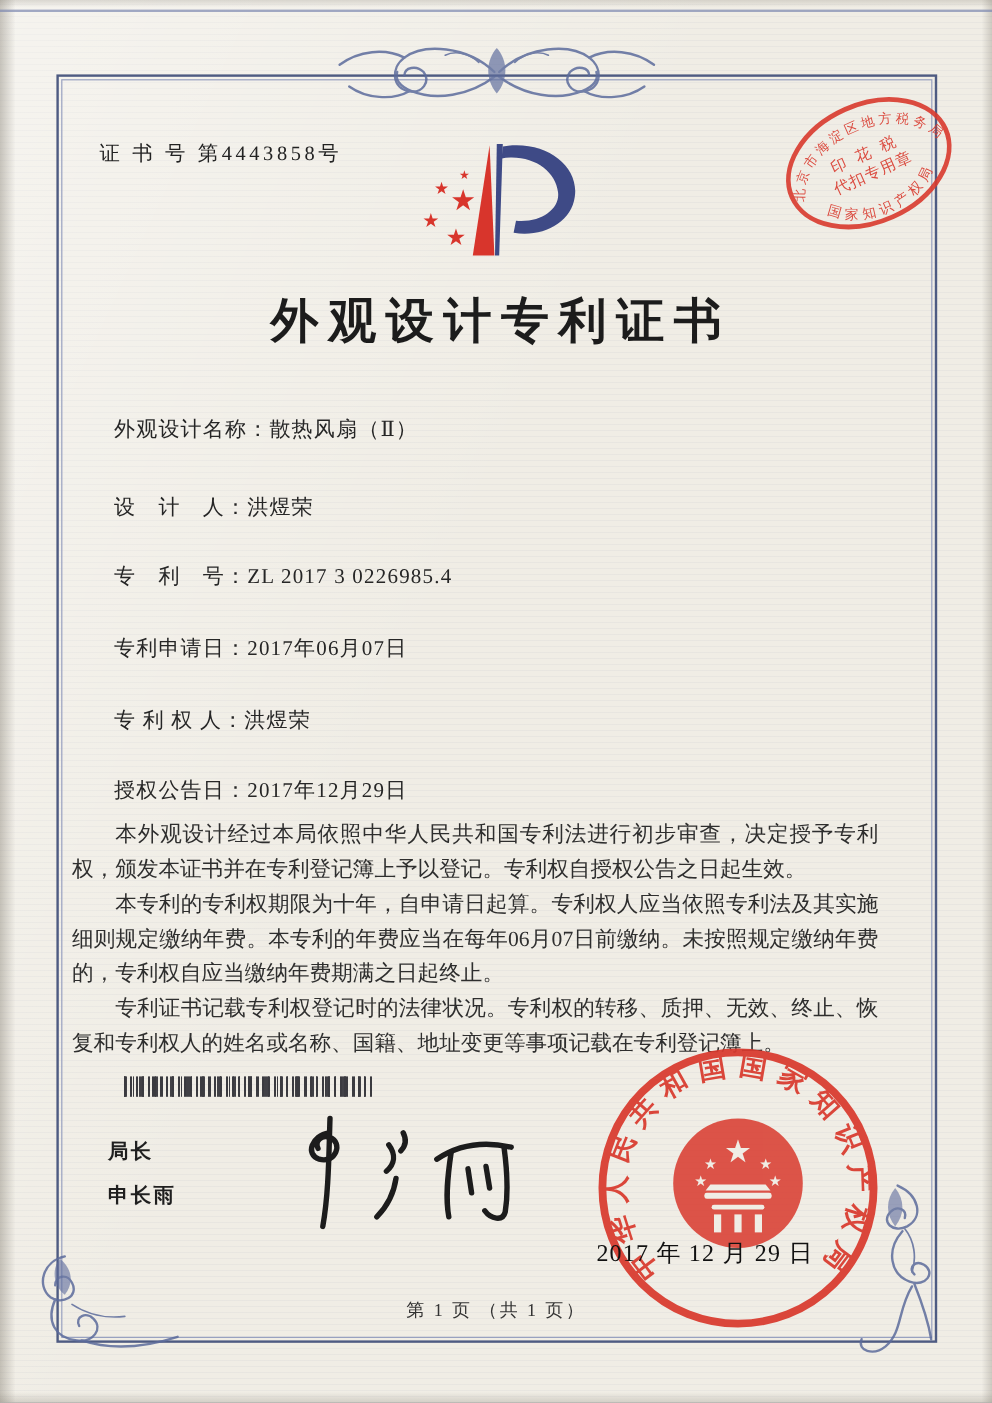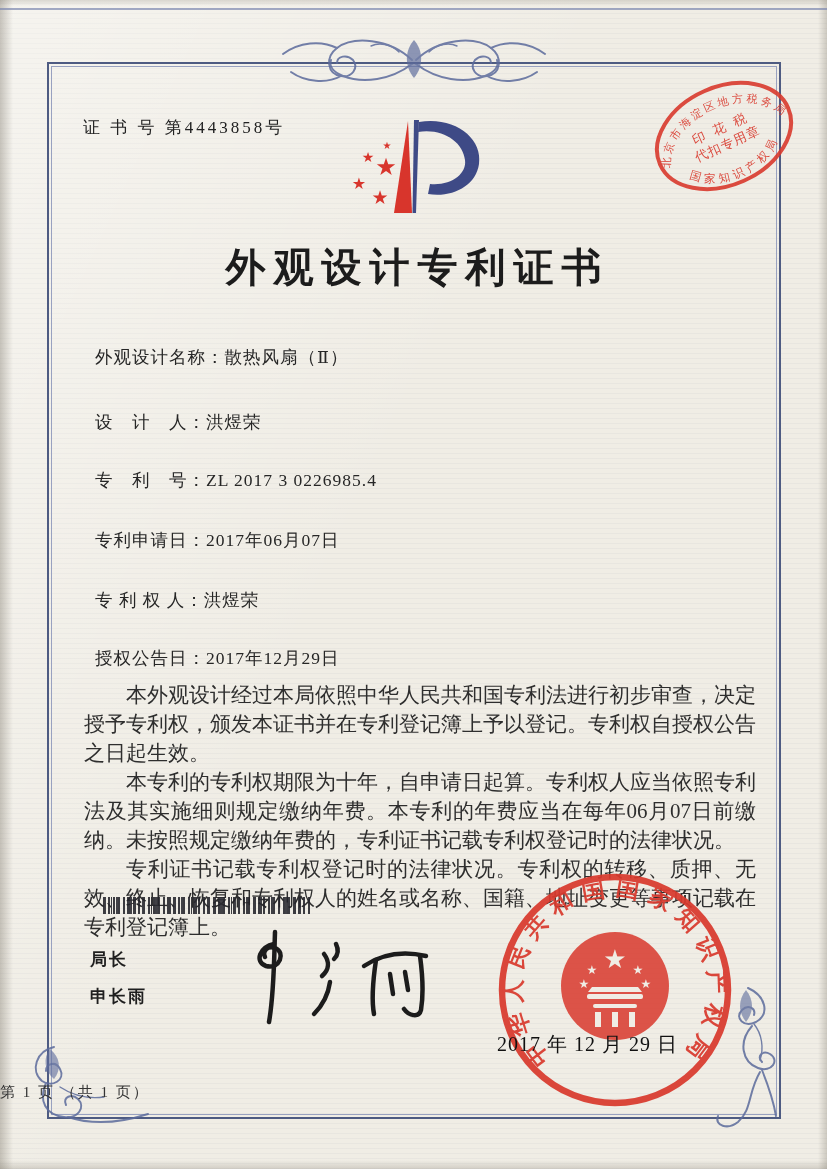--- a/index.html
+++ b/index.html
@@ -19,34 +19,34 @@
   #edge-bottom{left:0;bottom:0;right:0;height:9px;background:linear-gradient(to top, rgba(120,114,102,.25), rgba(120,114,102,0));}
   #outer-top-line{position:absolute;left:0;right:0;top:8px;height:2px;background:#7e89b0;opacity:.7;}
   #frame{position:absolute;left:47px;top:62px;width:730px;height:1053px;border:2px solid #4e5b82;}
   #frame-inner{position:absolute;left:2px;top:2px;right:2px;bottom:2px;border:1px solid #98a1c0;}
   .flourish{position:absolute;pointer-events:none;}
   #cert-no{position:absolute;left:83px;top:116px;font-size:17px;letter-spacing:3px;color:#222;}
   #logo{position:absolute;left:348px;top:116px;width:140px;height:112px;}
   #title{position:absolute;left:0;top:240px;width:100%;text-align:center;font-size:40px;font-weight:600;letter-spacing:8px;padding-left:8px;box-sizing:border-box;color:#1c1c1c;}
   #tax-stamp{position:absolute;left:638px;top:70px;width:172px;height:132px;transform:rotate(-24deg);opacity:.9;}
   .field-row{position:absolute;left:95px;font-size:17.5px;letter-spacing:1px;color:#262626;white-space:pre;}
-  #body-text{position:absolute;left:84px;top:681px;width:672px;font-size:21px;line-height:29px;text-align:justify;color:#2e2e2e;}
+  #body-text{position:absolute;left:60px;top:681px;width:672px;font-size:18px;line-height:29px;text-align:justify;color:#2e2e2e;}
   #body-text p{margin:0;text-indent:2em;}
   #barcode{position:absolute;left:103px;top:897px;width:207px;height:17px;
     background:
       repeating-linear-gradient(90deg,#23232a 0 2px, rgba(0,0,0,0) 2px 5px),
       repeating-linear-gradient(90deg,#23232a 0 1px, rgba(0,0,0,0) 1px 8px),
       repeating-linear-gradient(90deg,#2a2a31 0 3px, rgba(0,0,0,0) 3px 13px);
     opacity:.88;}
   #signer{position:absolute;left:90px;top:948px;font-family:"Liberation Sans","DejaVu Sans",sans-serif;font-weight:bold;font-size:17px;color:#1f1f1f;}
   #signer div{margin-bottom:14px;letter-spacing:2px;}
   #signature{position:absolute;left:218px;top:922px;width:230px;height:110px;}
   #official-seal{position:absolute;left:492px;top:868px;width:248px;height:246px;opacity:.93;}
   #seal-date{position:absolute;left:497px;top:1031px;font-size:20px;letter-spacing:1px;color:#111;}
-  #footer{position:absolute;left:0;top:1083px;width:100%;font-size:15px;letter-spacing:2px;color:#333;}
+  #footer{position:absolute;left:0;top:1083px;width:100%;text-align:center;font-size:15px;letter-spacing:2px;color:#333;}
   svg text{font-family:"Liberation Serif","DejaVu Serif",serif;}
 </style>
 </head>
 <body>
 
 <div id="page">
 
   <div class="edge" id="edge-left"></div>
   <div class="edge" id="edge-right"></div>
   <div class="edge" id="edge-top"></div>
@@ -127,21 +127,21 @@
 
   <div class="field-row" style="top:410px;"><span>设　计　人：</span><span>洪煜荣</span></div>
   <div class="field-row" style="top:345px;"><span>外观设计名称：</span><span>散热风扇（Ⅱ）</span></div>
   <div class="field-row" style="top:468px;"><span>专　利　号：</span><span>ZL 2017 3 0226985.4</span></div>
   <div class="field-row" style="top:528px;text-align:right;"><span>专利申请日：</span><span>2017年06月07日</span></div>
   <div class="field-row" style="top:588px;"><span>专 利 权 人：</span><span>洪煜荣</span></div>
   <div class="field-row" style="top:646px;"><span>授权公告日：</span><span>2017年12月29日</span></div>
 
   <div id="body-text">
     <p>本外观设计经过本局依照中华人民共和国专利法进行初步审查，决定授予专利权，颁发本证书并在专利登记簿上予以登记。专利权自授权公告之日起生效。</p>
-    <p>本专利的专利权期限为十年，自申请日起算。专利权人应当依照专利法及其实施细则规定缴纳年费。本专利的年费应当在每年06月07日前缴纳。未按照规定缴纳年费的，专利证书记载专利权登记时的法律状况。</p>
+    <p>本专利的专利权期限为十年，自申请日起算。专利权人应当依照专利法及其实施细则规定缴纳年费。本专利的年费应当在每年06月07日前缴纳。未按照规定缴纳年费的，专利权自应当缴纳年费期满之日起终止。</p>
     <p>专利证书记载专利权登记时的法律状况。专利权的转移、质押、无效、终止、恢复和专利权人的姓名或名称、国籍、地址变更等事项记载在专利登记簿上。</p>
   </div>
 
   <div id="barcode"></div>
 
   <div id="signer">
     <div>局长</div>
     <div>申长雨</div>
   </div>
 

